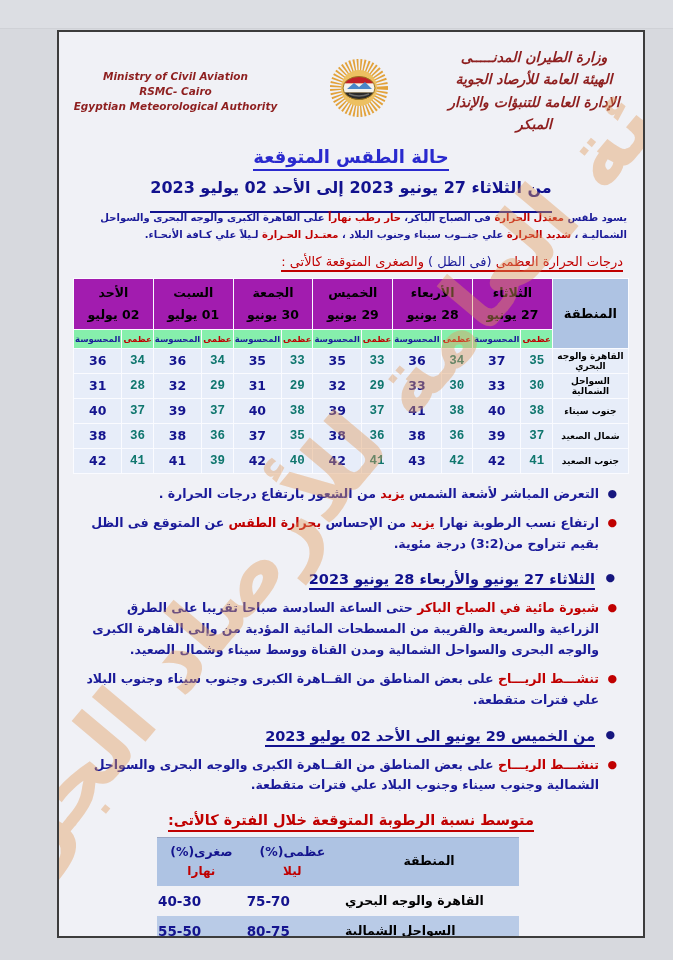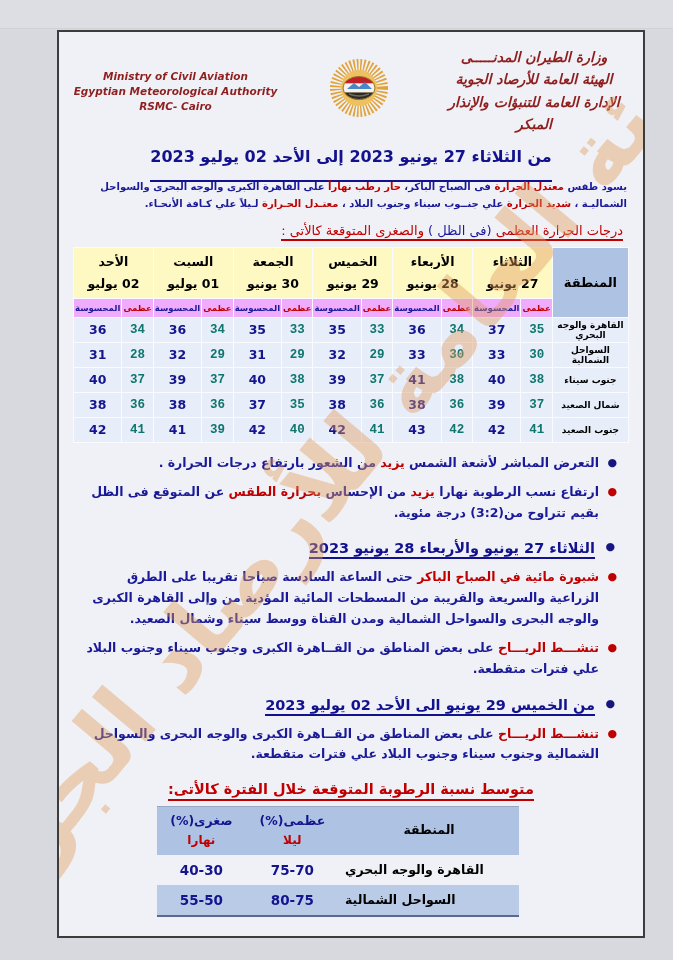--- a/index.html
+++ b/index.html
@@ -34,23 +34,23 @@
   
   .intro{direction:rtl;text-align:right;font-size:10px;font-weight:bold;line-height:1.7;color:#1a1a99;margin:12px 2px 0 2px;position:relative;z-index:2;}
   .seg-red{color:#c00000;}
   .seg-blue{color:#1a1a99;}
   .temp-title{direction:rtl;text-align:right;margin:8px 6px 6px 0;position:relative;z-index:2;}
   .temp-title .inner{display:inline-block;border-bottom:2px solid #c00000;padding-bottom:1px;font-size:13px;font-weight:normal;}
   
   table{border-collapse:collapse;}
   #temp-table{width:100%;direction:rtl;position:relative;z-index:2;}
   #temp-table th,#temp-table td{border:1px solid #fafbff;text-align:center;}
-  #temp-table thead .day-cell{background:#fef9c3;color:#000;font-size:12.5px;font-weight:bold;height:48px;line-height:1.7;}
+  #temp-table thead .day-cell{background:#a21caf;color:#000;font-size:12.5px;font-weight:bold;height:48px;line-height:1.7;}
   #temp-table thead .region-hd{background:#aec3e3;color:#000;font-size:13px;font-weight:bold;width:88px;}
-  #temp-table thead .sub{background:#f0abfc;height:16px;font-size:8.5px;font-weight:bold;}
+  #temp-table thead .sub{background:#86efac;height:16px;font-size:8.5px;font-weight:bold;}
   #temp-table thead .sub.max{color:#c00000;}
   #temp-table thead .sub.felt{color:#1a1a99;}
   #temp-table tbody td{background:#e7edf9;height:22px;font-size:12.5px;font-weight:bold;}
   #temp-table tbody td.v-max{color:#0f766e;font-family:Liberation Mono, monospace;}
   #temp-table tbody td.v-felt{color:#14148e;}
   #temp-table tbody td.region{color:#000;font-size:9px;font-weight:bold;}
   
   .bullets{margin-top:10px;position:relative;z-index:2;}
   .bullet{direction:rtl;text-align:right;position:relative;padding:0 30px 0 4px;font-size:12.5px;font-weight:bold;line-height:1.65;margin-top:9px;color:#1a1a99;}
   .bullet .dot{position:absolute;right:12px;top:1px;font-size:11px;}
@@ -60,39 +60,39 @@
   .section-title .dot{position:absolute;right:14px;top:2px;font-size:11px;color:#16167e;}
   .section-title span.txt{color:#12128e;font-size:14.5px;font-weight:bold;border-bottom:2px solid #12128e;padding-bottom:1px;}
   
   .hum-title{text-align:center;margin-top:14px;position:relative;z-index:2;}
   .hum-title span{color:#c00000;font-size:14.5px;font-weight:bold;border-bottom:2px solid #c00000;padding-bottom:2px;direction:rtl;unicode-bidi:embed;}
   #hum-table{width:362px;margin:8px 92px 0 0;margin-left:84px;direction:rtl;position:relative;z-index:2;border-bottom:2px solid #5b6890;border-top:1px solid #9aa7c4;}
   #hum-table th{background:#aec3e3;height:46px;font-size:12.5px;font-weight:bold;text-align:center;line-height:1.5;}
   #hum-table th .l1{color:#14148e;}
   #hum-table th.region-hd{color:#000;width:178px;}
   #hum-table th .l2{color:#c00000;font-size:12px;}
-  #hum-table td{height:28px;font-weight:bold;text-align:center;}
+  #hum-table td{height:28px;font-weight:bold;text-align:left;}
   #hum-table tr.shaded td{background:#b9cbe7;}
   #hum-table td.region{color:#000;font-size:12.5px;text-align:left;padding-left:6px;}
   #hum-table td.val{color:#14148e;font-size:13.5px;}
 </style>
 </head>
 <body>
 
 <div class="top-strip"></div>
 
 <div class="page">
 
   <div class="watermark">الهيئة العامة للأرصاد الجوية</div>
 
   <div class="hdr">
     <div class="hdr-en">
       <div>Ministry of Civil Aviation</div>
+      <div>RSMC- Cairo</div>
       <div>Egyptian Meteorological Authority</div>
-      <div>RSMC- Cairo</div>
     </div>
     <div class="logo-wrap">
       <svg width="64" height="62" viewBox="0 0 64 62">
         <circle cx="32" cy="30" r="23" fill="none" stroke="#e2a23a" stroke-width="12" stroke-dasharray="1.6 1.7"></circle>
         <circle cx="32" cy="30" r="18" fill="#edc061"></circle>
         <defs>
             <clipPath id="flagclip">
               <ellipse cx="32" cy="30" rx="16" ry="11.5"></ellipse>
             </clipPath>
           </defs>
@@ -106,20 +106,23 @@
         <ellipse cx="32" cy="30" rx="16" ry="11.5" fill="none" stroke="#9a7520" stroke-width="1"></ellipse>
       </svg>
     </div>
     <div class="hdr-ar">
       <div>وزارة الطيران المدنـــــى</div>
       <div>الهيئة العامة للأرصاد الجوية</div>
       <div>الإدارة العامة للتنبؤات والإنذار المبكر</div>
     </div>
   </div>
 
+  <div class="main-title">
+    <span>حالة الطقس المتوقعة</span>
+  </div>
   <div class="date-title">
     <span>من الثلاثاء 27 يونيو 2023 إلى الأحد 02 يوليو 2023</span>
   </div>
 
   <div class="intro"><span class="seg-blue">يسود طقس </span><span class="seg-red">معتدل الحرارة</span><span class="seg-blue"> فى الصباح الباكر، </span><span class="seg-red">حار رطب  نهاراً</span><span class="seg-blue"> على القاهرة الكبرى والوجه البحرى والسواحل الشماليـة ، </span><span class="seg-red">شديد الحرارة</span><span class="seg-blue"> علي جنــوب سيناء وجنوب البلاد ، </span><span class="seg-red">معتـدل الحـرارة</span><span class="seg-blue"> لـيلاً علي كـافة الأنحـاء.</span></div>
 
   <div class="temp-title">
     <span class="inner"><span class="seg-red">درجات الحرارة العظمى </span><span class="seg-blue">(فى الظل )</span><span class="seg-red"> والصغرى المتوقعة كالأتى :</span></span>
   </div>
 

